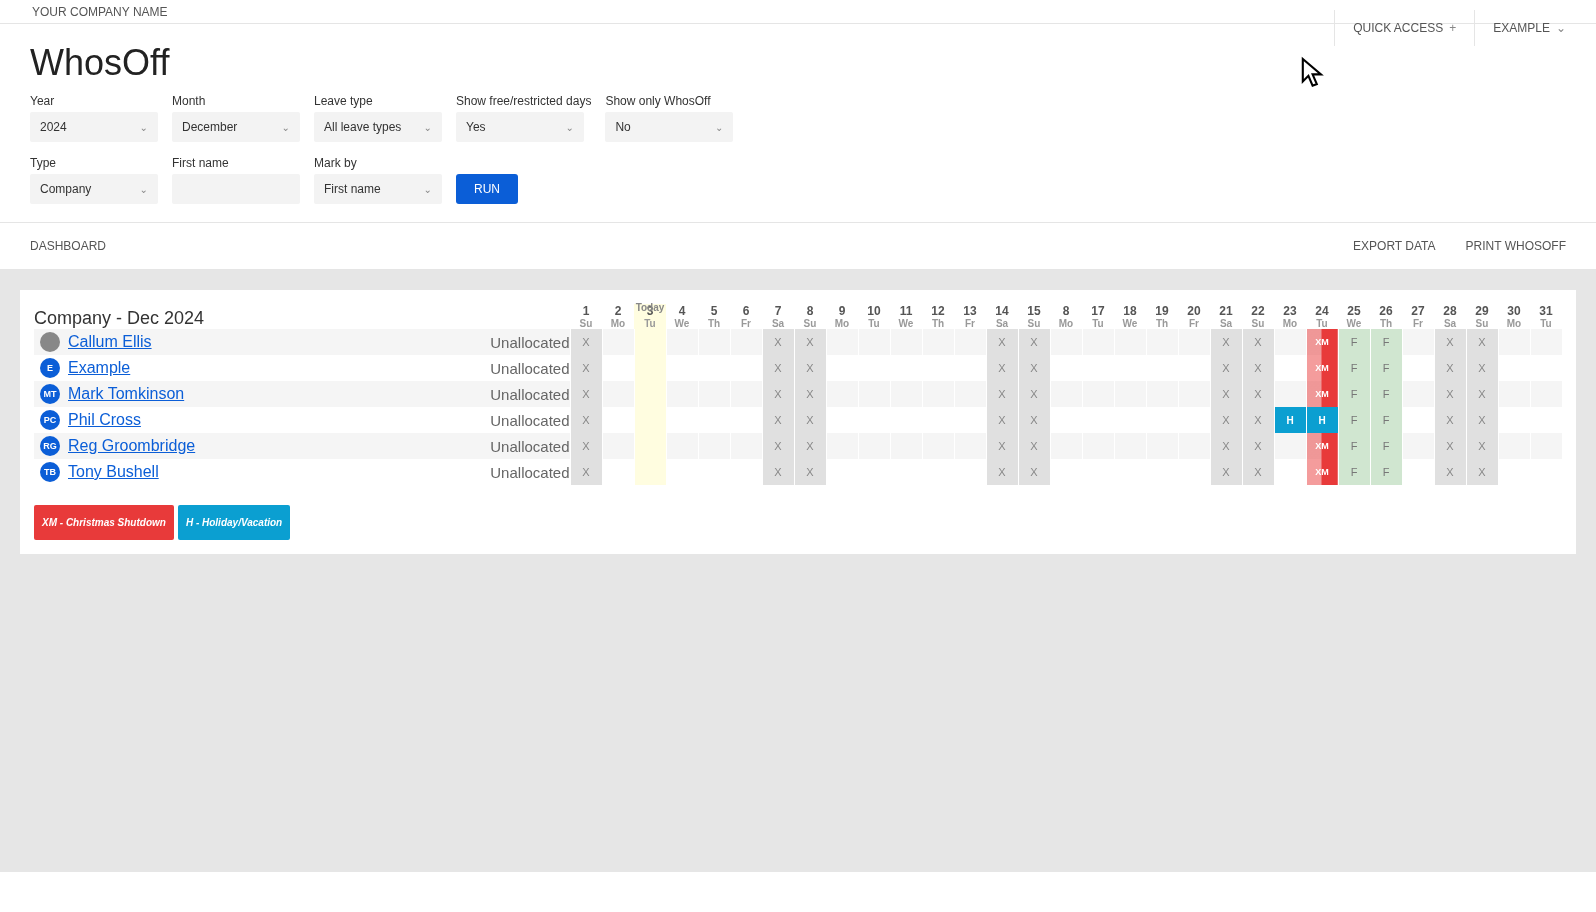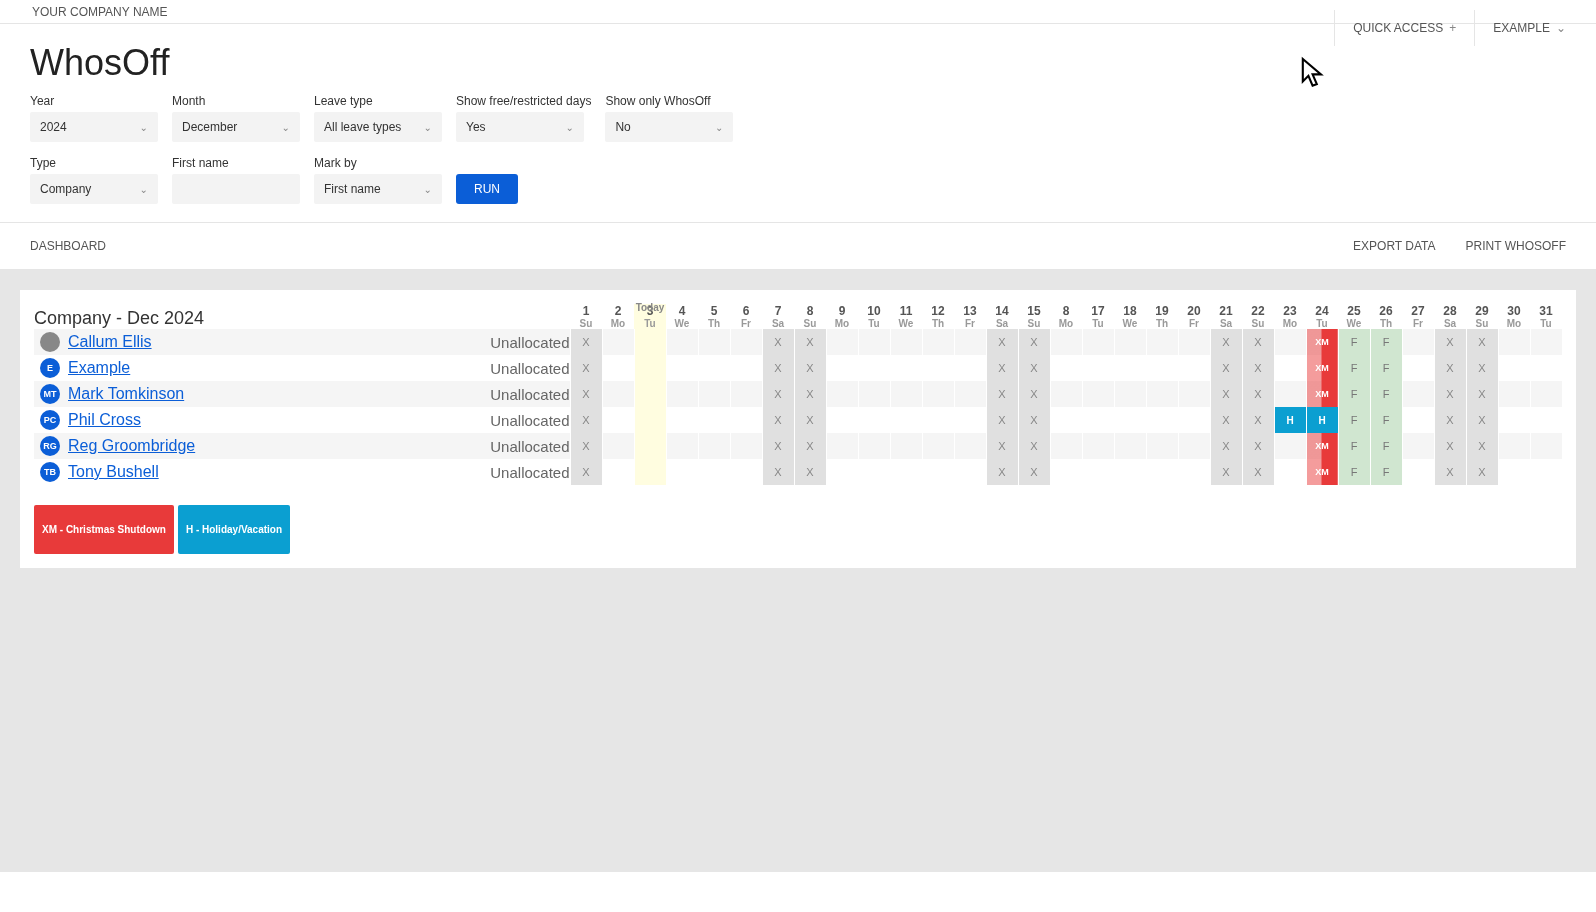--- a/index.html
+++ b/index.html
@@ -48,21 +48,21 @@
 .avatar-img { background: #888; }
 .name-link { color: #0b5ed7; text-decoration: underline; font-size: 16px; cursor: pointer; }
 .status-cell { text-align: right; font-size: 15px; color: #666; padding-right: 8px; width: 60px; }
 .day-cell { width: 32px; height: 26px; text-align: center; font-size: 11px; color: #666; border-left: 1px solid #fff; }
 .x-cell { background: #e0e0e0; color: #888; }
 .xm-cell { background: linear-gradient(to right, rgba(232,58,58,0.5) 0%, rgba(232,58,58,0.5) 50%, #e83a3a 50%, #e83a3a 100%); color: #fff; font-weight: 700; font-size: 9px; }
 .h-cell { background: #0b9fd1; color: #fff; font-weight: 700; font-size: 10px; }
 .f-cell { background: #d0e6d0; color: #777; }
 .today-cell { background: #fffde0; }
 .legend { display: flex; gap: 4px; margin-top: 20px; }
-.legend-item { color: #fff; font-size: 10px; padding: 19px 8px; border-radius: 2px; font-weight: 600; }
+.legend-item { color: #fff; font-size: 10px; padding: 12px 8px; border-radius: 2px; font-weight: 600; font-style: italic; }
 .legend-xm { background: #e83a3a; }
 .legend-h { background: #0b9fd1; }
 .cursor-overlay { position: fixed; left: 1300px; top: 56px; pointer-events: none; font-size: 30px; color: #000; }
 </style>
 </head>
 <body>
 
 <div class="topbar">
   <div class="topbar-left">YOUR COMPANY NAME</div>
   <div class="topbar-right">

